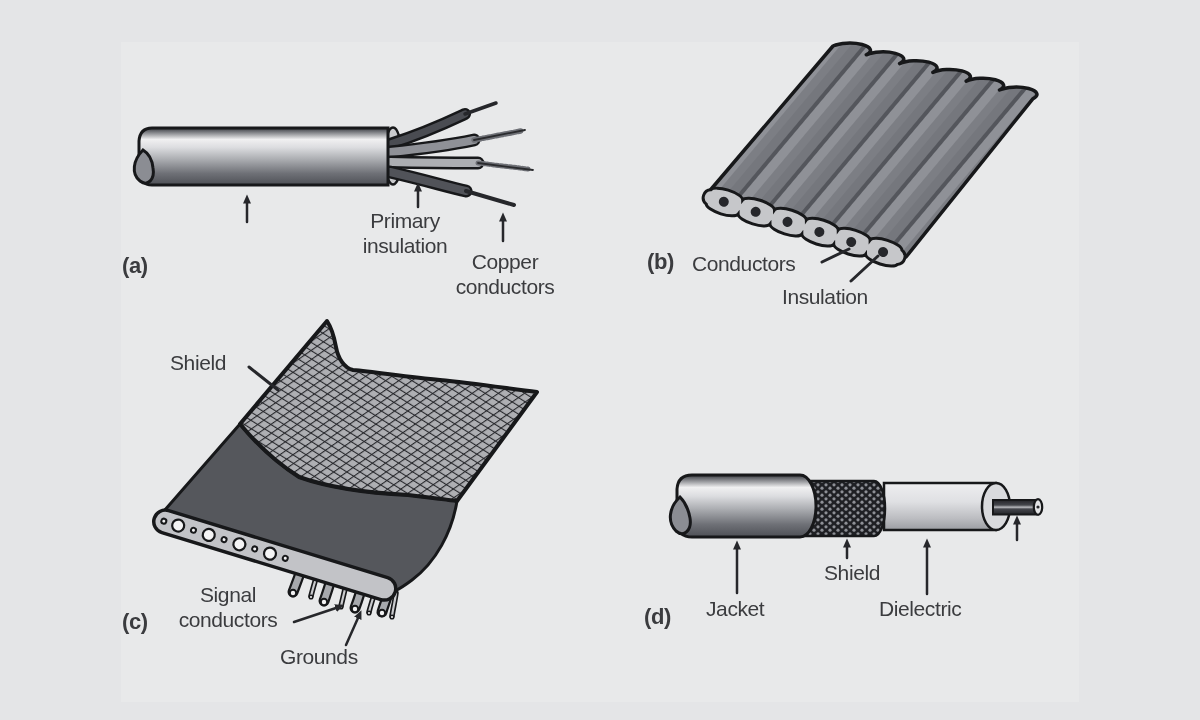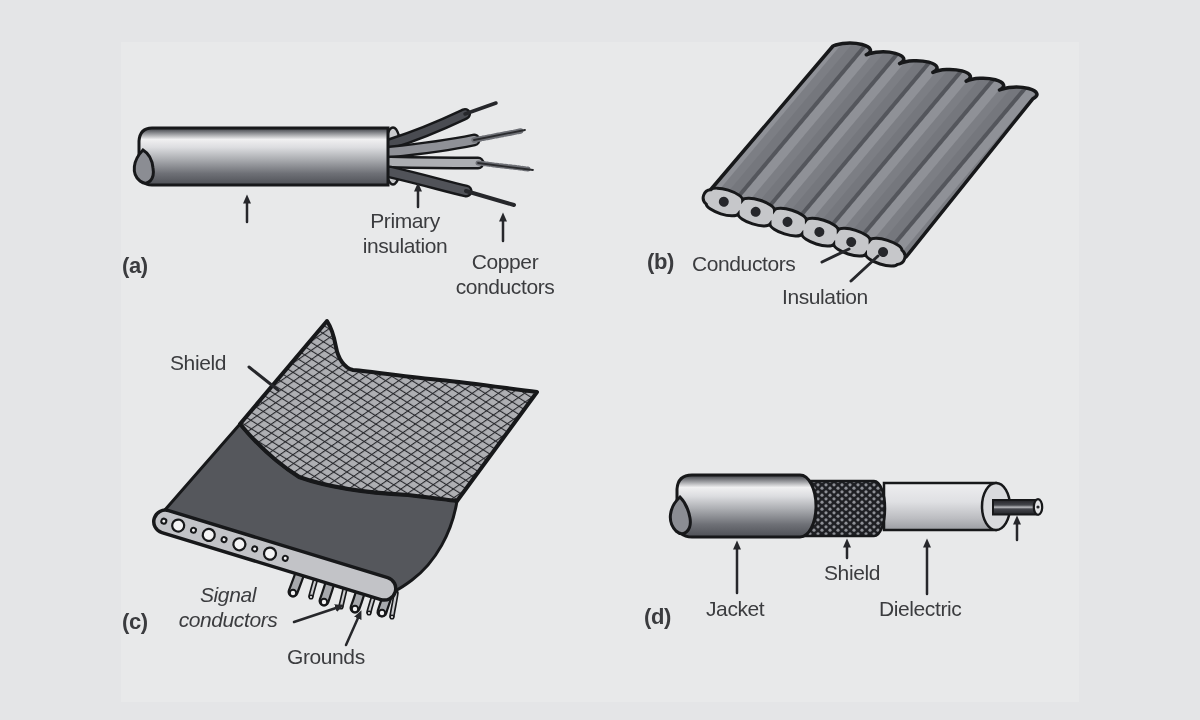--- a/index.html
+++ b/index.html
@@ -221,21 +221,21 @@
 
   <div class="lbl tag" style="left:122px; top:253px;">(a)</div>
   <div class="lbl wrap" style="left:405px; top:208px; width:110px;">Primary insulation</div>
   <div class="lbl wrap" style="left:505px; top:249px; width:120px;">Copper conductors</div>
 
   <div class="lbl tag" style="left:647px; top:249px;">(b)</div>
   <div class="lbl" style="left:692px; top:251px;">Conductors</div>
   <div class="lbl" style="left:782px; top:284px;">Insulation</div>
 
   <div class="lbl" style="left:170px; top:350px;">Shield</div>
-  <div class="lbl wrap" style="left:228px; top:582px; width:120px;font-style:italic;">Signal conductors</div>
+  <div class="lbl wrap" style="left:228px; top:582px; width:120px;">Signal conductors</div>
   <div class="lbl tag" style="left:122px; top:609px;">(c)</div>
-  <div class="lbl" style="left:287px; top:644px;text-align:center;">Grounds</div>
+  <div class="lbl" style="left:280px; top:644px;text-align:center;">Grounds</div>
 
   <div class="lbl tag" style="left:644px; top:604px;">(d)</div>
   <div class="lbl" style="left:706px; top:596px;">Jacket</div>
   <div class="lbl" style="left:824px; top:560px;">Shield</div>
   <div class="lbl" style="left:871px; top:596px;margin-left:8px;">Dielectric</div>
 </div>
 
 </body></html>

